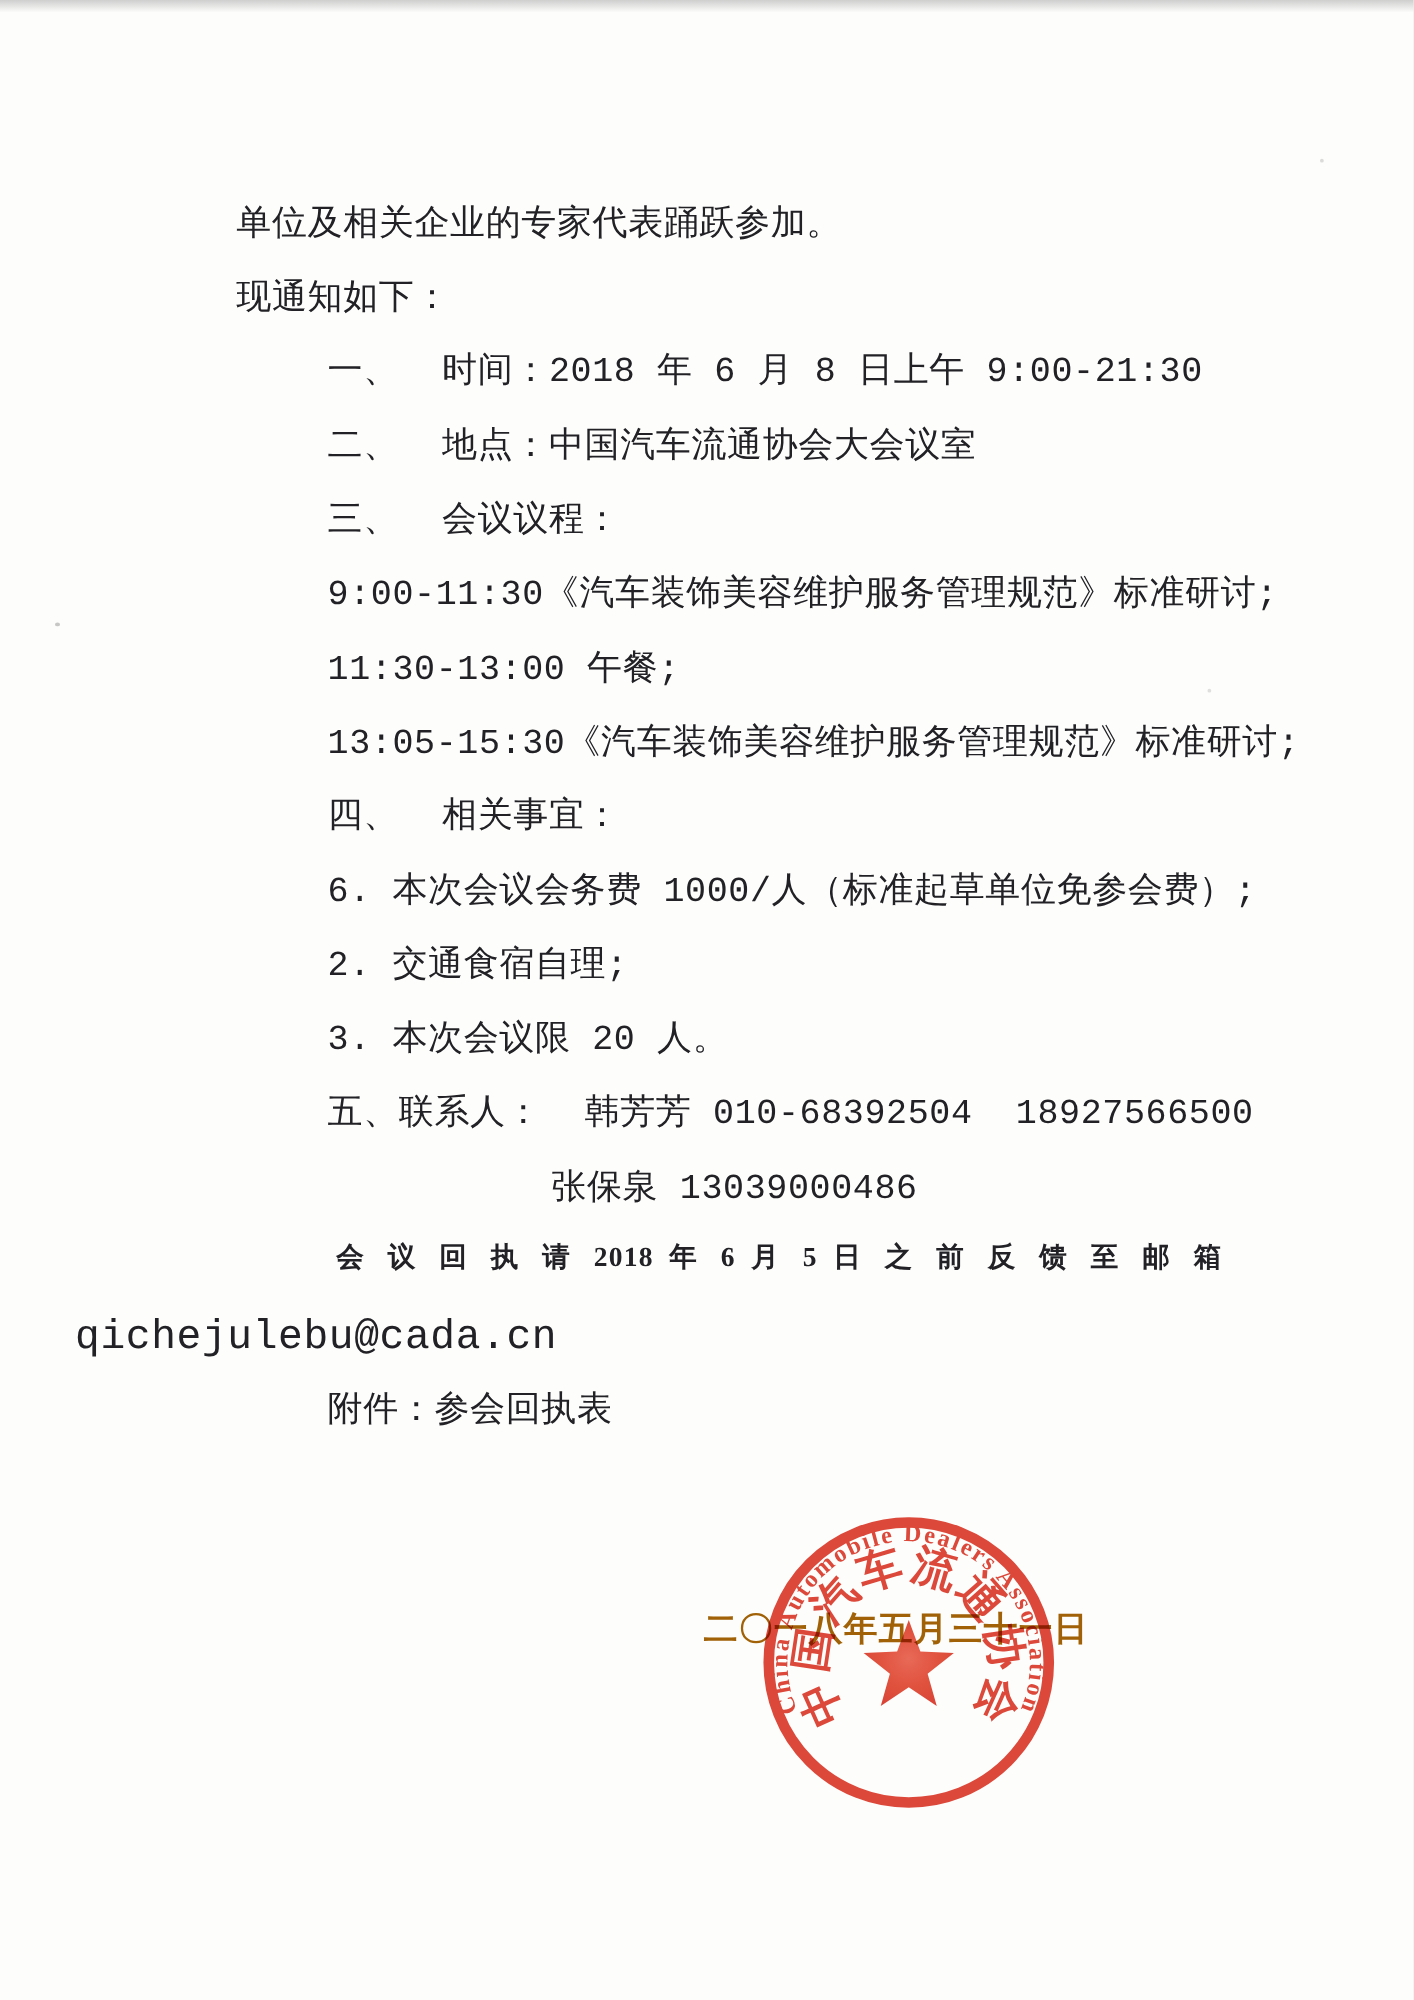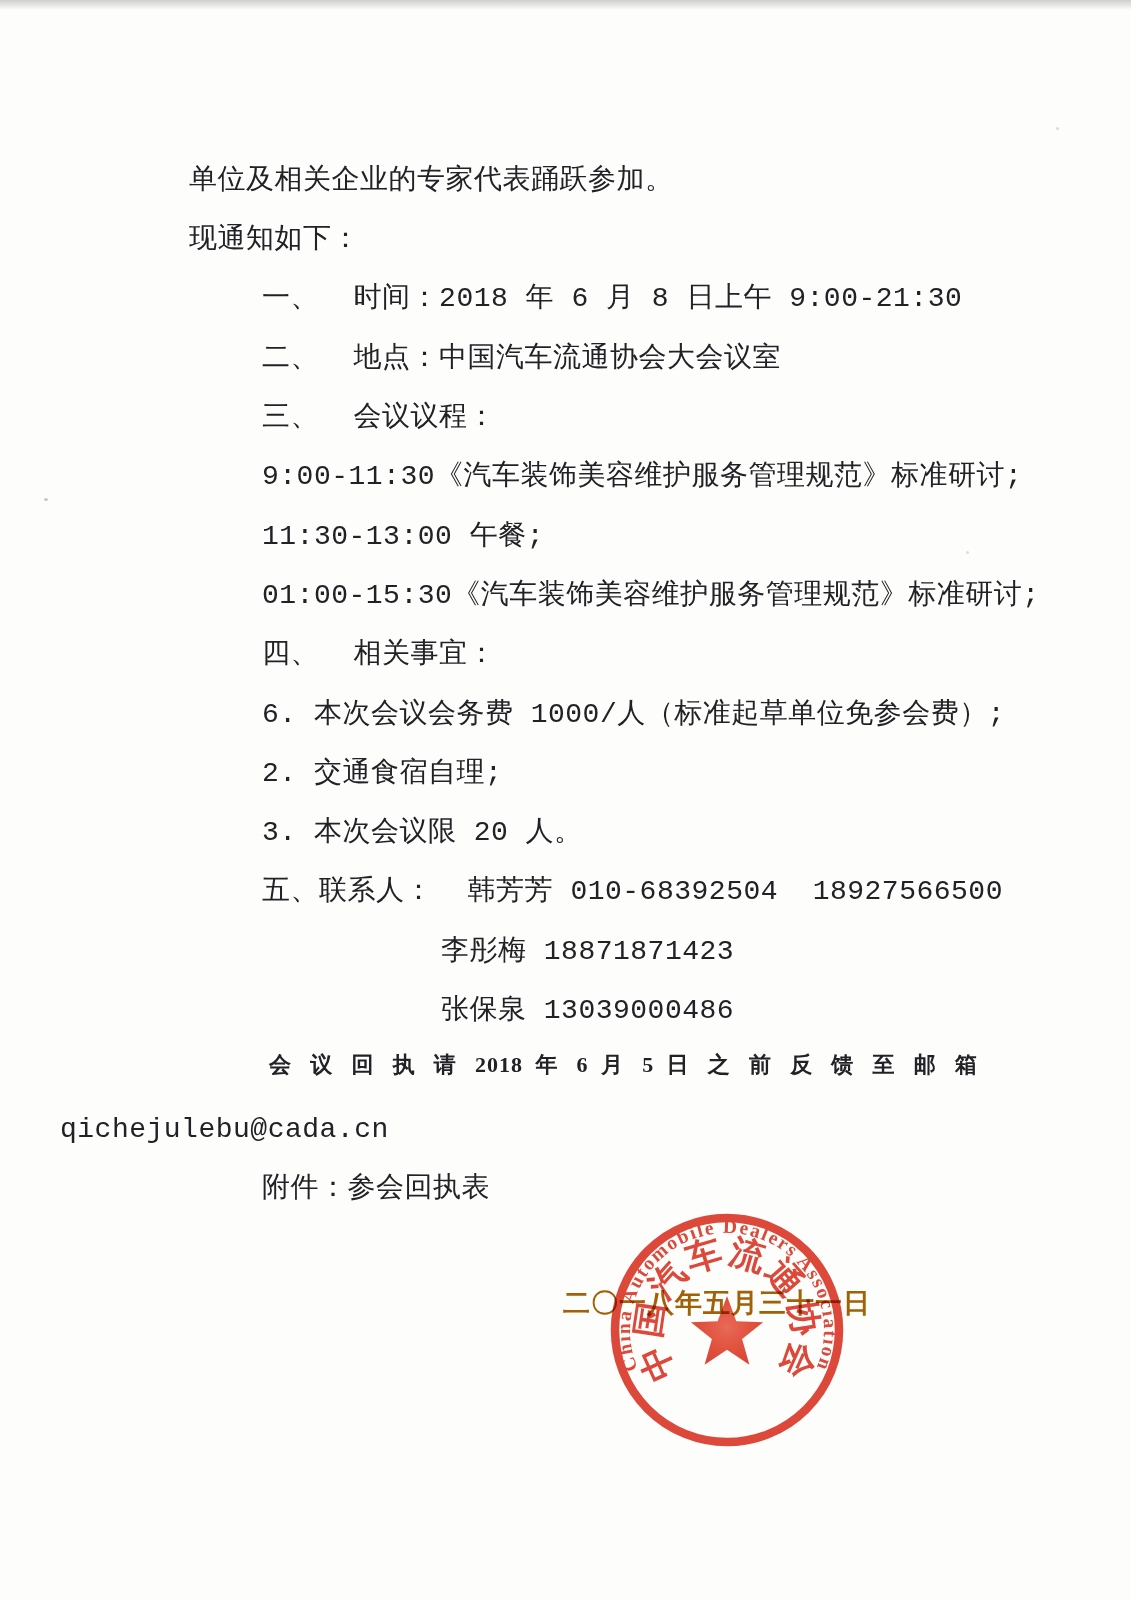--- a/index.html
+++ b/index.html
@@ -45,21 +45,21 @@
     width: 709px;
     font-weight: bold;
     font-size: 22px;
     text-align: justify;
     text-align-last: justify;
     white-space: normal;
     padding-top: 12px;
     letter-spacing: 1px;
     font-family: Liberation Serif, serif;
   }
-  .email-line { font-size: 28px; letter-spacing: 0.5px; padding-left: 44px; }
+  .email-line { font-size: 33px; letter-spacing: 0.5px; padding-left: 44px; }
 
   .date-line {
     position: absolute;
     left: 563px;
     top: 1285px;
     font-size: 27px;
     letter-spacing: 1px;
     white-space: pre;
     color: #a16207;
     font-weight: bold;
@@ -93,27 +93,26 @@
   <div class="speck speck3"></div>
 
   <div class="doc">
     <div class="line pa">单位及相关企业的专家代表踊跃参加。</div>
     <div class="line pa">现通知如下：</div>
     <div class="line pb">一、  时间：2018 年 6 月 8 日上午 9:00-21:30</div>
     <div class="line pb">二、  地点：中国汽车流通协会大会议室</div>
     <div class="line pb">三、  会议议程：</div>
     <div class="line pb">9:00-11:30《汽车装饰美容维护服务管理规范》标准研讨;</div>
     <div class="line pb">11:30-13:00 午餐;</div>
-    <div class="line pb">01:00-15:30《汽车装饰美容维护服务管理规范》标准研讨;</div>
+    <div class="line pb">13:05-15:30《汽车装饰美容维护服务管理规范》标准研讨;</div>
     <div class="line pb">四、  相关事宜：</div>
     <div class="line pb">6. 本次会议会务费 1000/人（标准起草单位免参会费）;</div>
     <div class="line pb">2. 交通食宿自理;</div>
     <div class="line pb">3. 本次会议限 20 人。</div>
     <div class="line pb">五、联系人：  韩芳芳 010-68392504  18927566500</div>
-    <div class="line pc">李彤梅 18871871423</div>
     <div class="line pc">张保泉 13039000486</div>
     <div class="line bold-justify">会 议 回 执 请 2018 年 6 月 5 日 之 前 反 馈 至 邮 箱</div>
     <div class="line pa email-line">qichejulebu@cada.cn</div>
     <div class="line pb">附件：参会回执表</div>
   </div>
 
   <div class="date-line">二〇一八年五月三十一日</div>
 
   <svg class="seal" viewBox="-140 -140 280 280" xmlns="http://www.w3.org/2000/svg">
     <defs>

